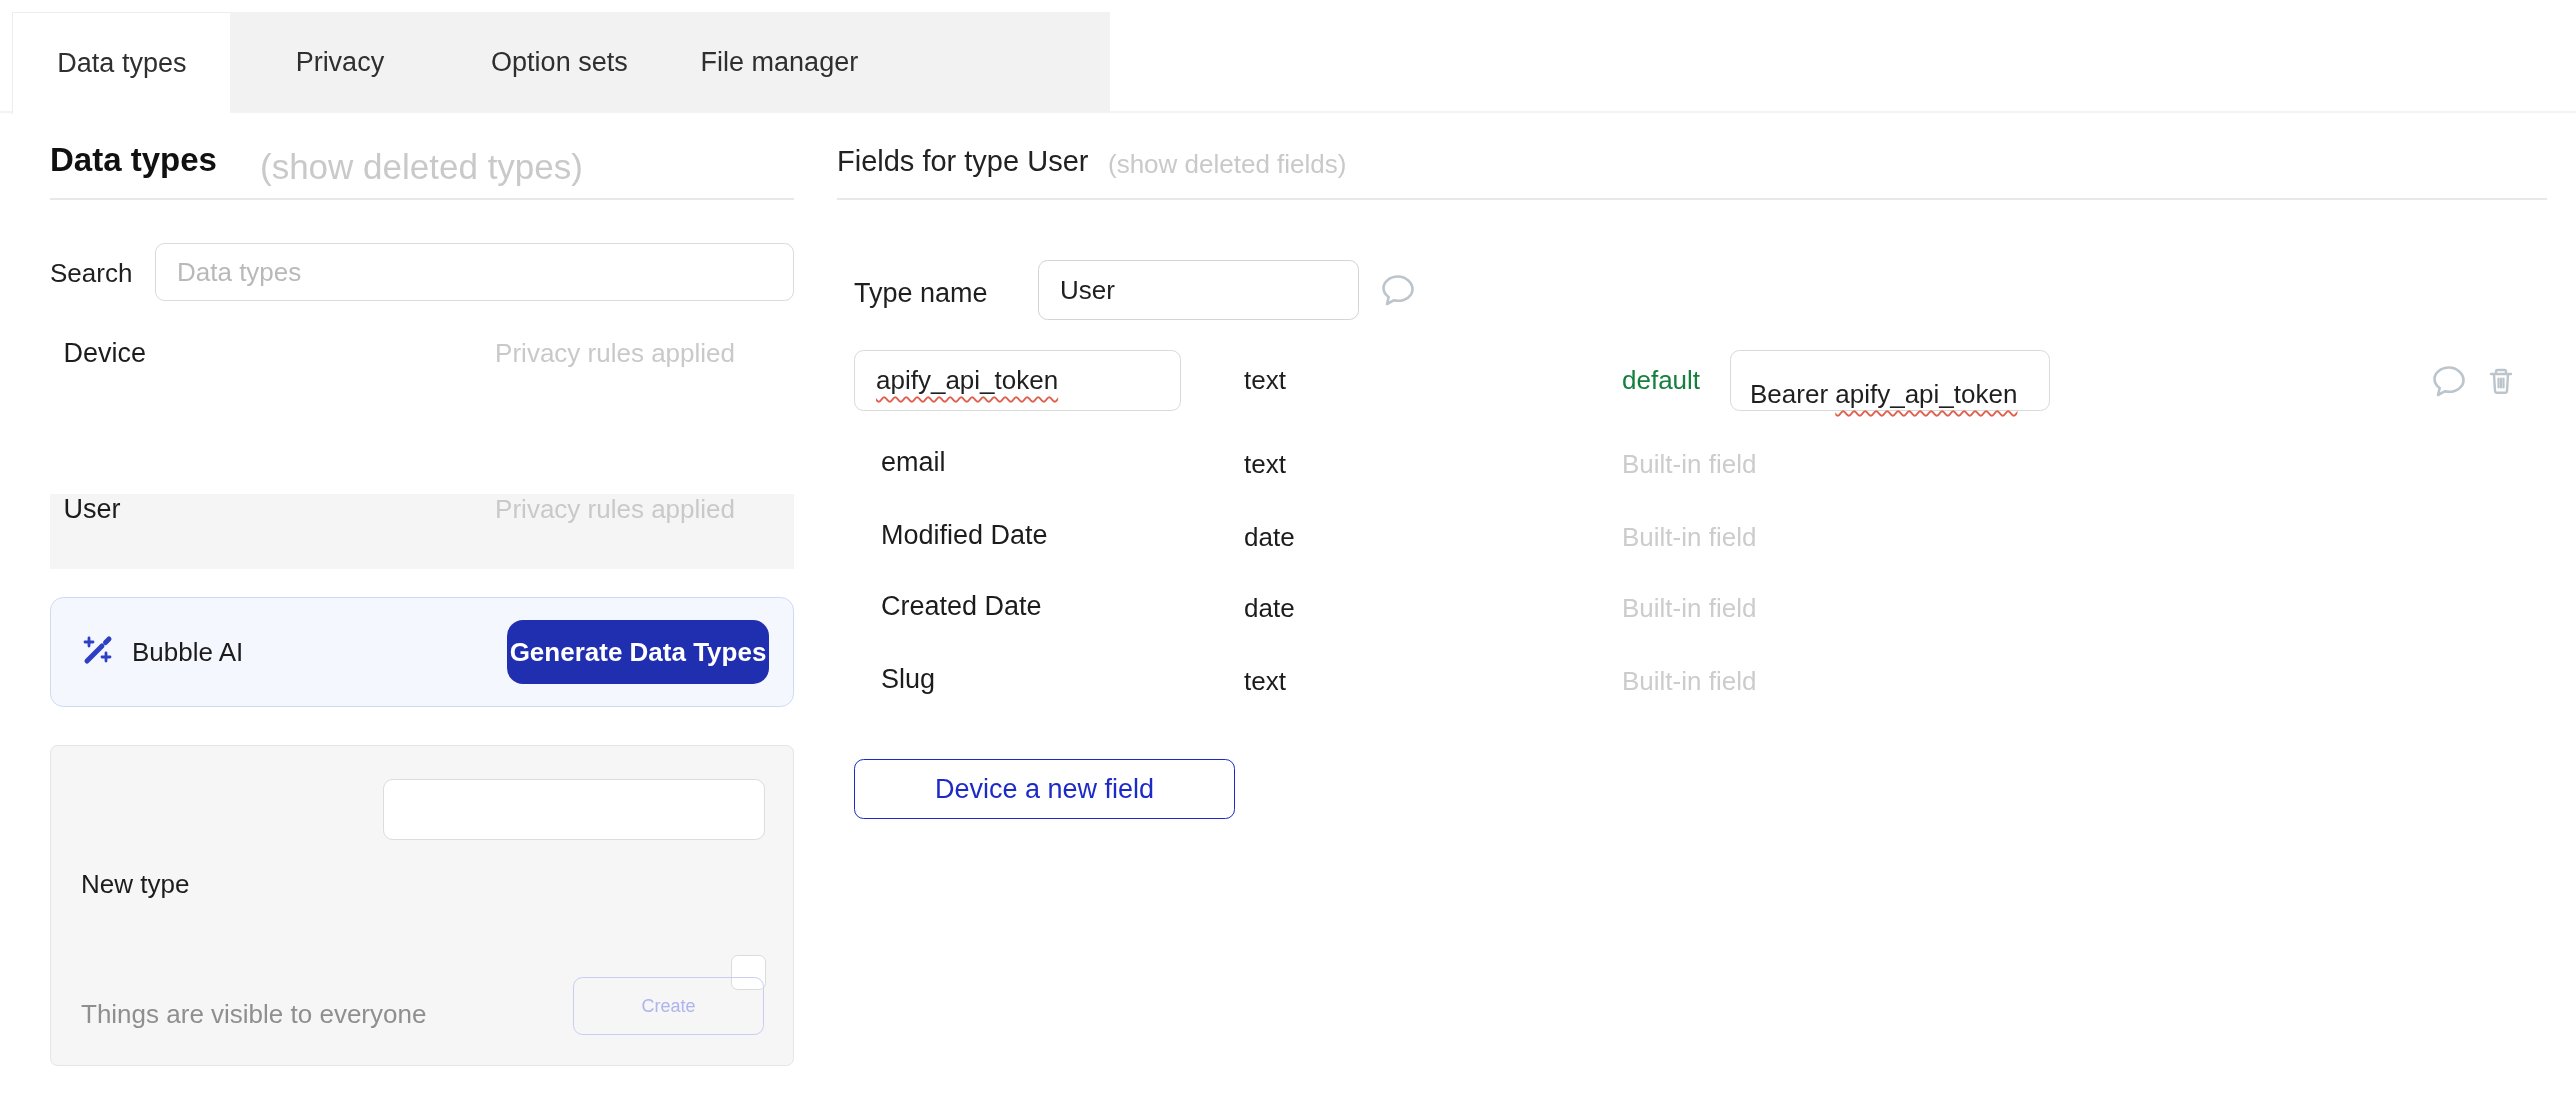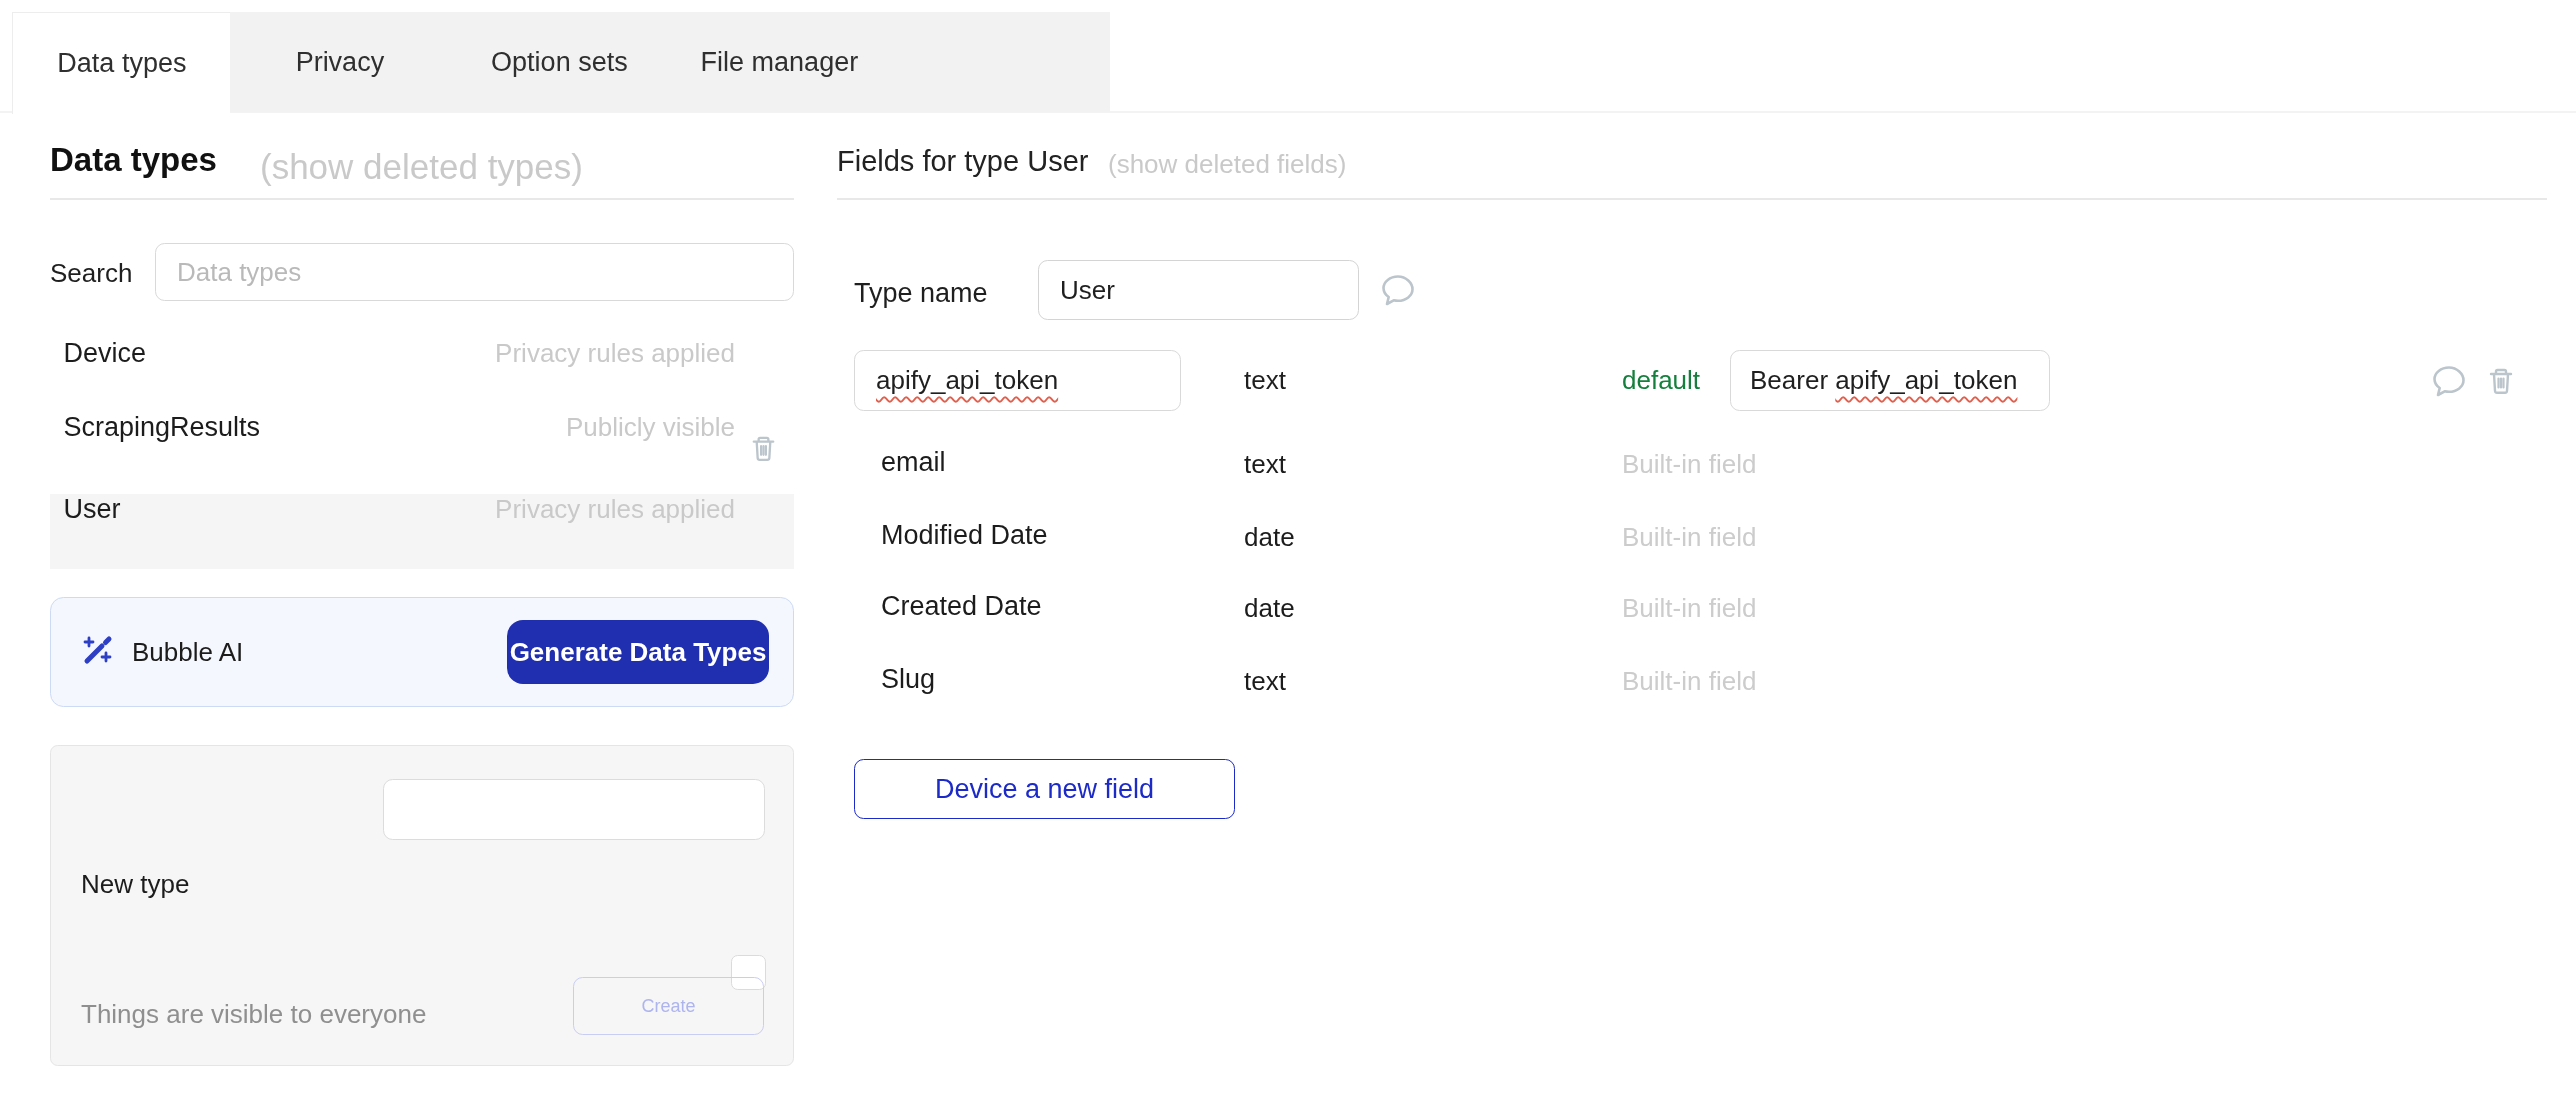--- a/index.html
+++ b/index.html
@@ -58,21 +58,21 @@
   .rp-title { position:absolute; left:837px; top:145px; font-size:29px; color:#222; }
   .rp-show-deleted { position:absolute; left:1108px; top:149px; font-size:26px; }
   .rp-divider { left:837px; top:198px; width:1710px; }
   .rp-typename-label { position:absolute; left:854px; top:278px; font-size:27px; }
   .rp-typename-input { position:absolute; left:1038px; top:260px; width:321px; height:60px; border-color:#d4d4d4; padding:0 21px; }
   .rp-typename-comment { position:absolute; left:1378px; top:272px; }
 
   .fld-name-input { position:absolute; left:854px; top:350px; width:327px; height:61px; display:flex; align-items:center; padding:0 21px; }
   .fld-type-1 { position:absolute; left:1244px; top:365px; font-size:26px; }
   .fld-default-label { position:absolute; left:1622px; top:365px; font-size:26px; color:#15803d; }
-  .fld-default-input { position:absolute; left:1730px; top:350px; width:320px; height:61px; display:flex; align-items:center; padding:0 19px; white-space:pre; }
+  .fld-default-input { position:absolute; left:1730px; top:350px; width:320px; height:61px; display:flex; align-items:flex-end; padding:0 19px; white-space:pre; }
   .fld-comment { position:absolute; left:2429px; top:363px; }
   .fld-trash { position:absolute; left:2484px; top:364px; }
 
   .bfield-name { position:absolute; left:881px; font-size:27px; color:#1c1c1c; }
   .bfield-type { position:absolute; left:1244px; font-size:26px; color:#1c1c1c; }
   .bfield-note { position:absolute; left:1622px; font-size:26px; color:#cccccc; }
 
   .create-field-btn { position:absolute; left:854px; top:759px; width:381px; height:60px; background:#fff;
                       border:1.9px solid #1c2ac8; border-radius:9.6px; color:#1c2ac8; font-size:27px;
                       font-family:"Liberation Sans", sans-serif; cursor:pointer; }
@@ -120,29 +120,20 @@
   <div class="lp-show-deleted gray-note">(show deleted types)</div>
   <div class="divider lp-divider"></div>
 
   <div class="lp-search-label">Search</div>
   <input class="inputlike lp-search-input" placeholder="Data types" style="">
 
   <div class="type-row" style="top:338px">
     <span class="tname">Device</span>
     <span class="tstatus">Privacy rules applied</span>
   </div>
-  <div class="type-row" style="top:412px">
-    <span class="tname">ScrapingResults</span>
-    <span class="tstatus">Publicly visible</span>
-    <span class="trash icon">
-      <svg width="33" height="33" viewBox="0 0 34 34">
-          <use href="#ico-trash"></use>
-        </svg>
-    </span>
-  </div>
   <div class="type-row selected" style="top:494px">
     <span class="tname">User</span>
     <span class="tstatus">Privacy rules applied</span>
   </div>
 
   <div class="ai-box">
     <span class="icon" style="color:#2d3fc4">
       <svg width="38" height="34" viewBox="0 0 34 34">
           <use href="#ico-wand"></use>
         </svg>

